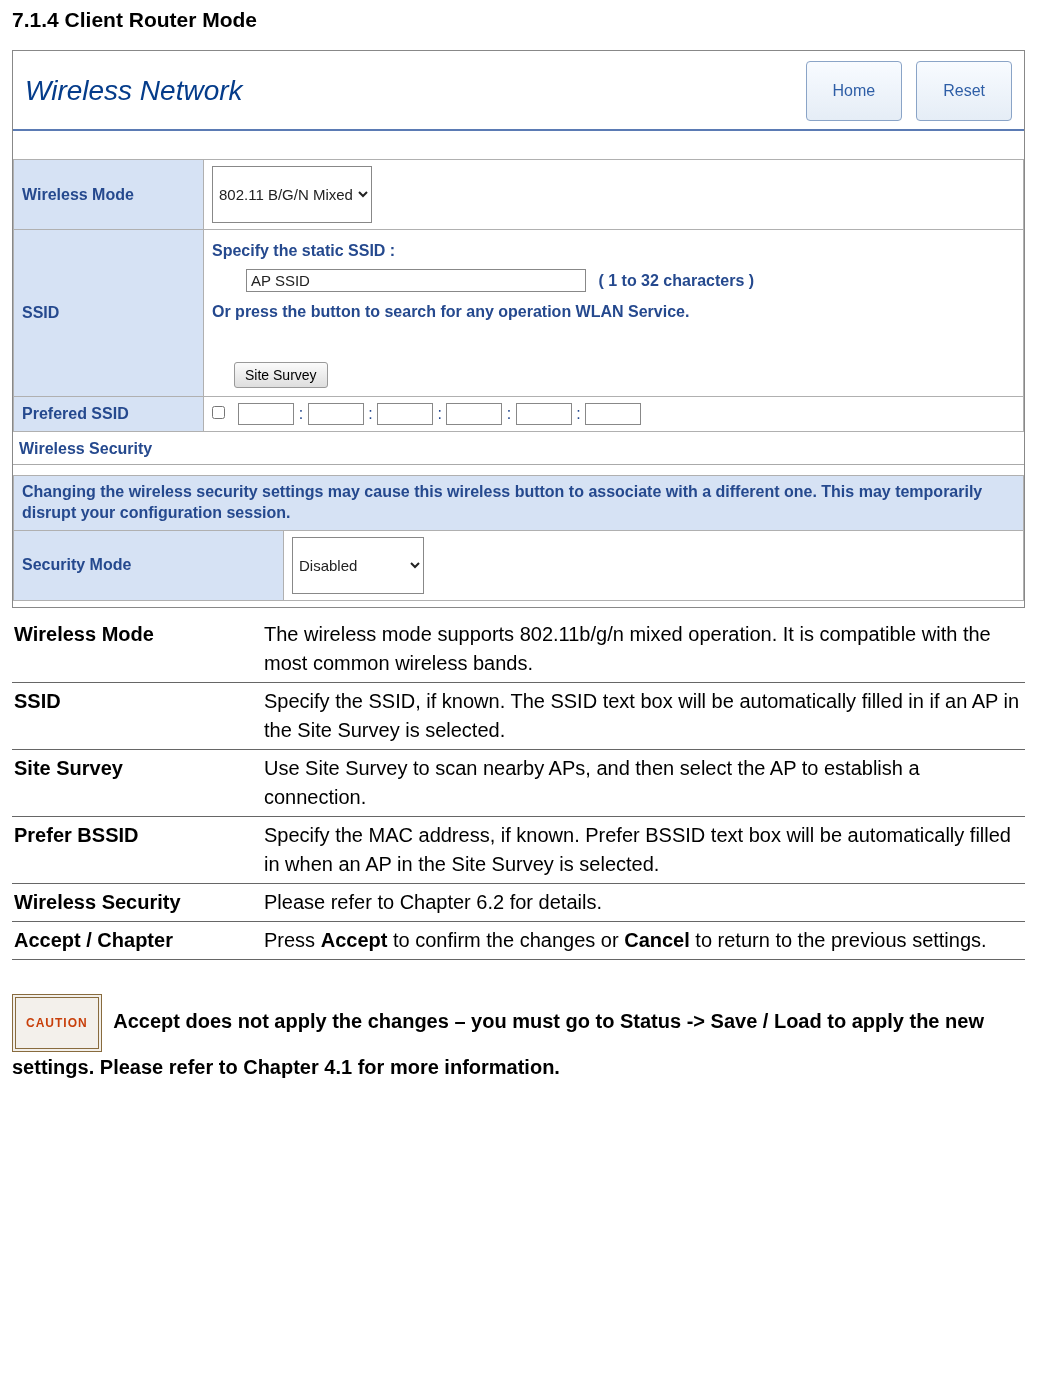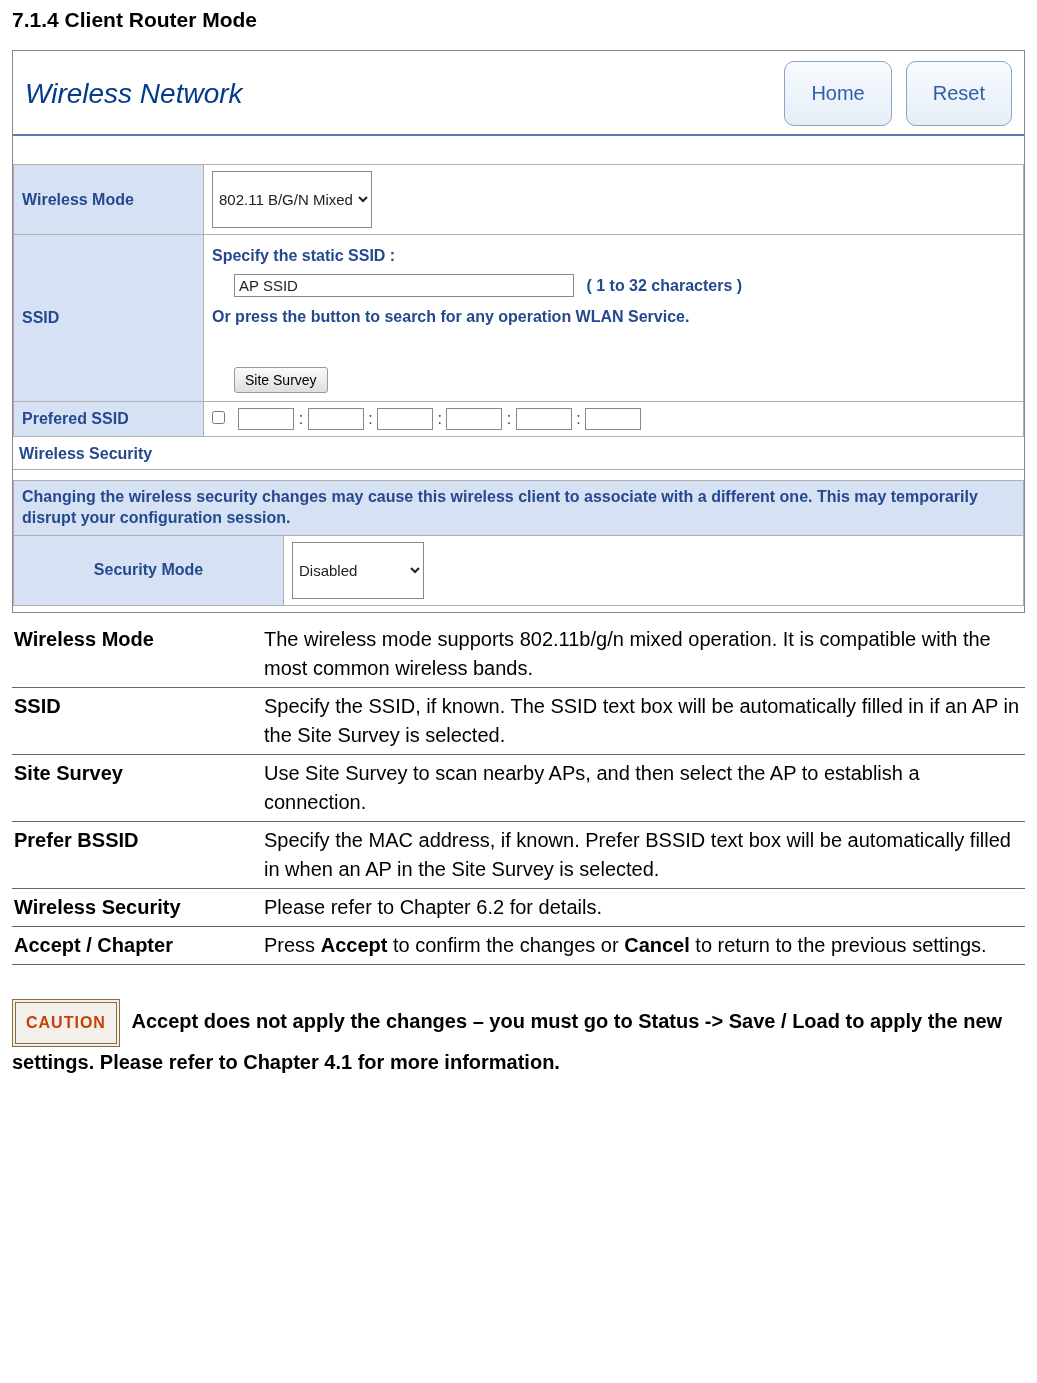--- a/index.html
+++ b/index.html
@@ -2,40 +2,40 @@
 <html><head>
   <meta charset="utf-8">
   <style>
     * { box-sizing: border-box; margin: 0; padding: 0; }
     body { font-family: 'Segoe UI', Tahoma, Arial, sans-serif; font-size: 18px; color: #000; background: #fff; padding: 8px 12px; width: 1037px; }
     .section-title { font-size: 21px; font-weight: bold; margin-bottom: 18px; }
     .router-screenshot { border: 1px solid #888; padding-bottom: 6px; }
     .router-header { display: flex; align-items: center; justify-content: space-between; padding: 10px 12px 6px 12px; }
     .router-title { font-size: 28px; font-weight: normal; font-style: italic; color: #053c8a; font-family: Arial, sans-serif; }
     .top-buttons { display: flex; gap: 14px; }
-    .top-btn { background: linear-gradient(#f8fbff,#e5edf6); border: 1px solid #8aa4c7; color: #2e5ea6; font-family: Arial, sans-serif; font-size: 20px; padding: 20px 26px; border-radius: 10px; cursor: pointer; }
+    .top-btn { background: linear-gradient(#f8fbff,#e5edf6); border: 1px solid #8aa4c7; color: #2e5ea6; font-family: Arial, sans-serif; font-size: 16px; padding: 20px 26px; border-radius: 4px; cursor: pointer; }
     .hr1 { height: 2px; background: #5b7bb4; margin-top: 2px; }
     .config-table { width: 100%; border-collapse: collapse; margin-top: 28px; font-family: Arial, sans-serif; font-size: 16px; color: #25498e; }
     .config-table td { border: 1px solid #b0b0b0; padding: 6px 8px; vertical-align: middle; }
     .config-table td.label-cell { background: #d6e2f4; font-weight: bold; width: 190px; vertical-align: middle; }
     .config-table td.value-cell { background: #fff; }
     .ssid-cell { line-height: 1.9; }
     .select-field { font-family: Arial, sans-serif; font-size: 15px; padding: 18px 2px; border: 1px solid #888; background: #fff; color: #222; }
     .text-field { font-family: Arial, sans-serif; font-size: 15px; padding: 2px 4px; border: 1px solid #888; background: #fff; color: #222; width: 340px; margin-right: 8px; }
     .small-btn { background: linear-gradient(#fbfbfb,#dedede); border: 1px solid #999; font-family: Arial, sans-serif; font-size: 14px; padding: 4px 10px; border-radius: 3px; cursor: pointer; margin-top: 4px; margin-left: 22px; }
     .bssid-input { width: 56px; font-size: 14px; padding: 2px 2px; border: 1px solid #888; }
     .sec-header { font-family: Arial, sans-serif; font-size: 16px; font-weight: bold; color: #25498e; padding: 8px 4px 6px 6px; border-bottom: 1px solid #aaa; }
     .warn-row td { background: #d6e2f4; font-weight: bold; color: #25498e; line-height: 1.3; }
     .action-row { padding: 12px 8px; margin-top: 50px; }
     .action-btn { background: linear-gradient(#fdfdfd,#e2e2e2); border: 1px solid #999; font-family: Arial, sans-serif; font-size: 14px; padding: 4px 12px; border-radius: 3px; cursor: pointer; margin-right: 4px; }
     .def-table { width: 100%; border-collapse: collapse; font-size: 20px; margin-top: 8px; }
     .def-table td { border-bottom: 1px solid #666; padding: 4px 2px; vertical-align: top; line-height: 1.45; }
     .def-table td.term { font-weight: bold; width: 250px; }
     .caution-block { margin-top: 34px; font-size: 20px; line-height: 1.5; }
-    .caution-badge { display: inline-block; border: 4px double #886b3e; padding: 8px 10px; font-family: Arial, sans-serif; font-weight: bold; color: #c83f0a; font-size: 16px; letter-spacing: 1px; background: #f3f0eb; margin-right: 6px; vertical-align: middle; }
+    .caution-badge { display: inline-block; border: 4px double #886b3e; padding: 16px 10px; font-family: Arial, sans-serif; font-weight: bold; color: #c83f0a; font-size: 12px; letter-spacing: 1px; background: #f3f0eb; margin-right: 6px; vertical-align: middle; }
     .caution-text { font-weight: bold; }
     .bssid-colons { font-family: Arial; }
   </style>
 </head>
 <body>
 
 <div class="section-title">7.1.4 Client Router Mode</div>
 
 <div class="router-screenshot">
   <div class="router-header">
@@ -54,21 +54,21 @@
       <td class="value-cell">
         <select class="select-field">
           <option>802.11 B/G/N Mixed</option>
         </select>
       </td>
     </tr>
     <tr>
       <td class="label-cell">SSID</td>
       <td class="value-cell ssid-cell">
         <span style="font-weight:bold;">Specify the static SSID  :</span><br>
-        <span style="margin-left:22px; display:inline-block;">
+        <span style="margin-left:34px; display:inline-block;">
           <input class="text-field" type="text" value="AP SSID" style="">
           <span style="font-weight:bold;">( 1 to 32 characters )</span>
         </span><br>
         <span style="font-weight:bold;">Or press the button to search for any operation WLAN Service.</span><br><br>
         <button class="small-btn">Site Survey</button>
       </td>
     </tr>
     <tr>
       <td class="label-cell">Prefered SSID</td>
       <td class="value-cell">
@@ -84,24 +84,24 @@
       </td>
     </tr>
   </tbody>
     </table>
 
   <div class="sec-header">Wireless Security</div>
 
   <table class="config-table" style="margin-top:10px;">
     <tbody>
         <tr class="warn-row">
-      <td colspan="2">Changing the wireless security changes may cause this wireless client to associate with a different one. This may temporarily disrupt your configuration session.</td>
+      <td colspan="2">Changing the wireless security settings may cause this wireless button to associate with a different one. This may temporarily disrupt your configuration session.</td>
     </tr>
     <tr>
-      <td class="label-cell" style="width:270px;text-align:center;">Security Mode</td>
+      <td class="label-cell" style="width:270px;">Security Mode</td>
       <td class="value-cell">
         <select class="select-field" style="width:132px;">
           <option>Disabled</option>
         </select>
       </td>
     </tr>
   </tbody>
     </table>
 
 </div>

